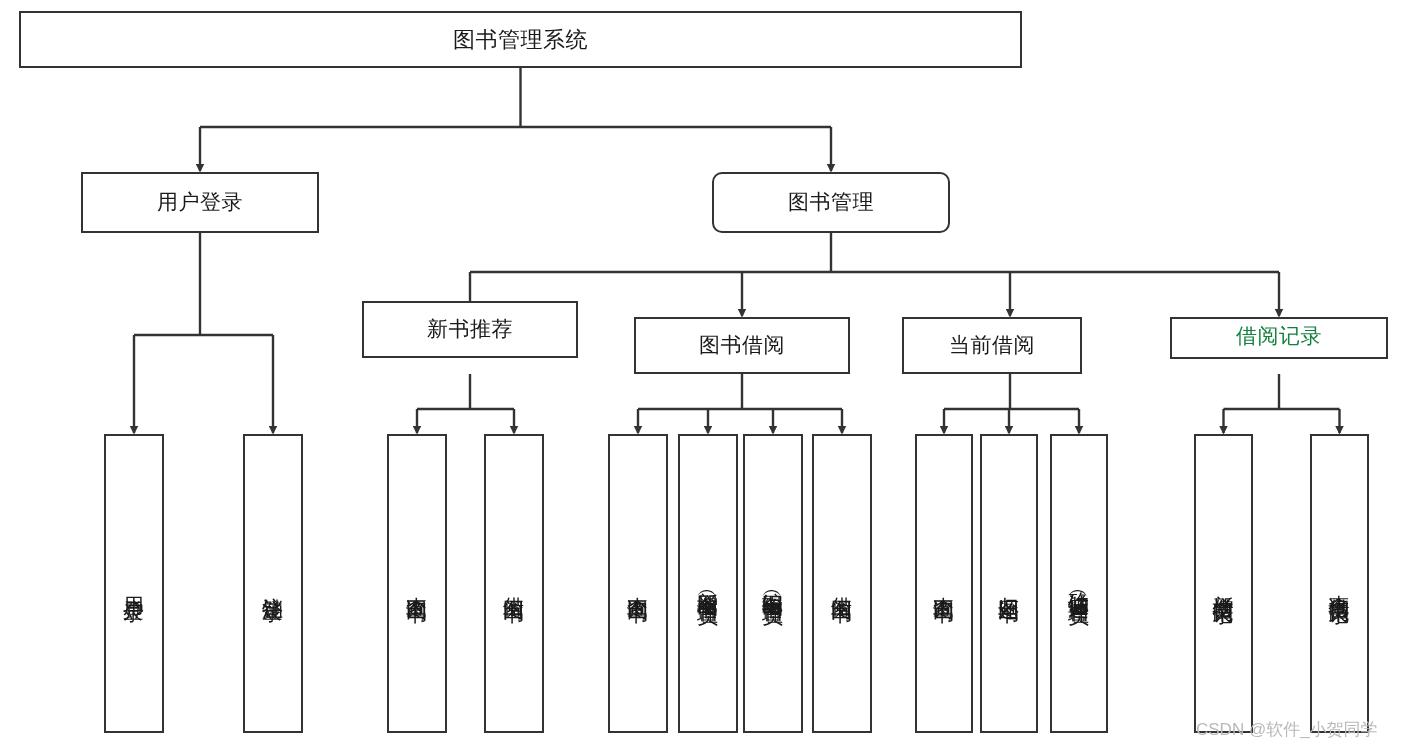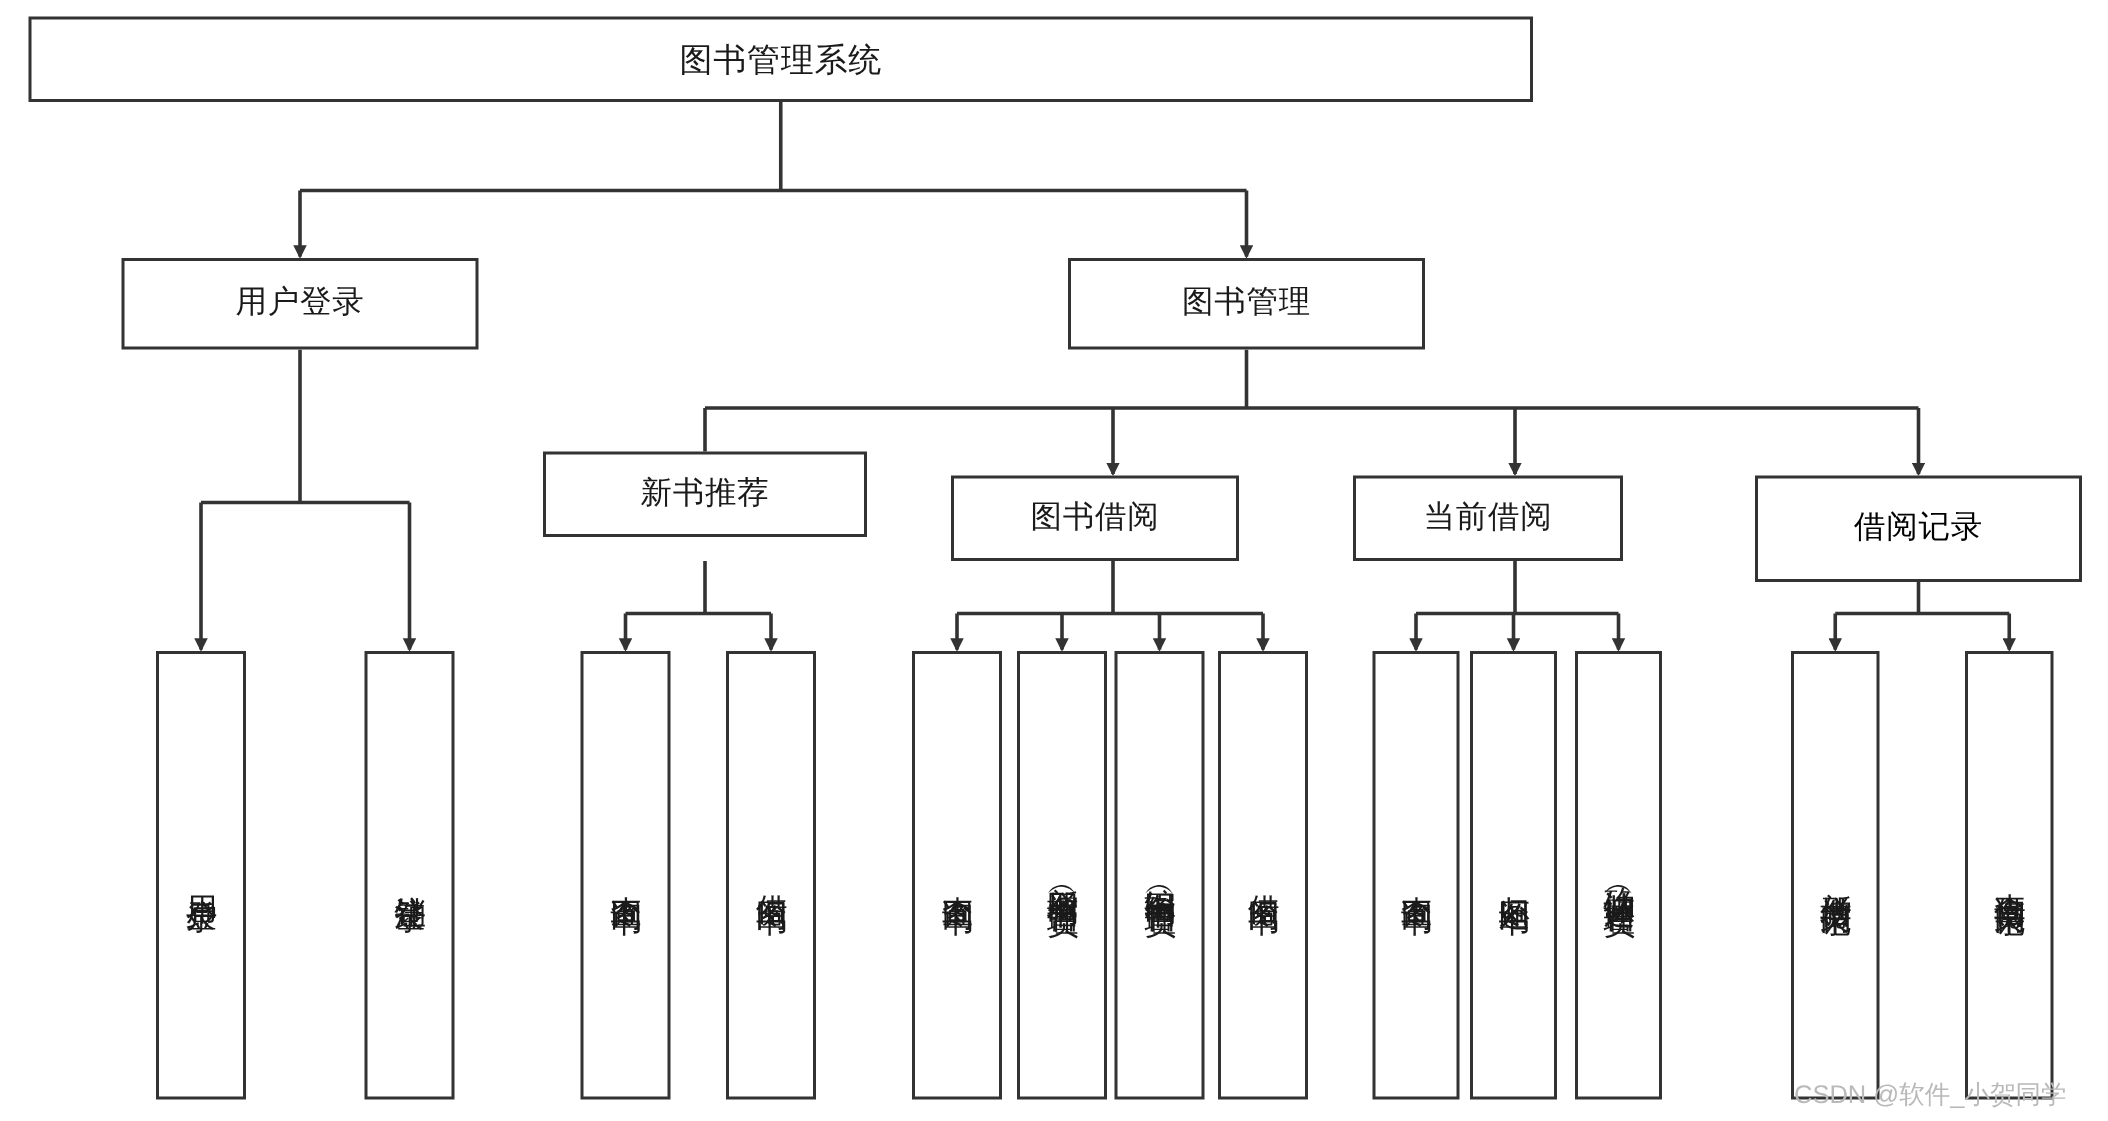--- a/index.html
+++ b/index.html
@@ -114,33 +114,33 @@
         <line x1="1339.5" y1="409" x2="1339.5" y2="433" stroke="#333333" stroke-width="2.4" marker-end="url(#arrowhead)"></line>
       </g>
   </svg>
   <div id="node-layer">
       <div class="node horiz root" style="left: 19px; top: 11px; width: 1003px; height: 57px; border-color: rgb(51, 51, 51); color: rgb(26, 26, 26);">
         <span class="label">图书管理系统</span>
       </div>
       <div class="node horiz" style="left: 81px; top: 172px; width: 238px; height: 61px; border-color: rgb(51, 51, 51); color: rgb(26, 26, 26);">
         <span class="label">用户登录</span>
       </div>
-      <div class="node horiz" style="left: 712px; top: 172px; width: 238px; height: 61px; border-color: rgb(51, 51, 51); color: rgb(26, 26, 26);">
+      <div class="node horiz" style="left: 712px; top: 172px; width: 238px; height: 61px; border-color: rgb(51, 51, 51); color: rgb(26, 26, 26); border-radius: 10px;">
         <span class="label">图书管理</span>
       </div>
       <div class="node horiz" style="left: 362px; top: 301px; width: 216px; height: 57px; border-color: rgb(51, 51, 51); color: rgb(26, 26, 26);">
         <span class="label">新书推荐</span>
       </div>
-      <div class="node horiz" style="left: 634px; top: 317px; width: 192px; height: 57px; border-color: rgb(51, 51, 51); color: rgb(26, 26, 26);">
+      <div class="node horiz" style="left: 634px; top: 317px; width: 216px; height: 57px; border-color: rgb(51, 51, 51); color: rgb(26, 26, 26);">
         <span class="label">图书借阅</span>
       </div>
       <div class="node horiz" style="left: 902px; top: 317px; width: 180px; height: 57px; border-color: rgb(51, 51, 51); color: rgb(26, 26, 26);">
         <span class="label">当前借阅</span>
       </div>
-      <div class="node horiz" style="left: 1170px; top: 317px; width: 218px; height: 71px; border-color: rgb(51, 51, 51); color: #000000;">
+      <div class="node horiz" style="left: 1170px; top: 317px; width: 218px; height: 42px; border-color: rgb(51, 51, 51); color: #15803d; font-family: Liberation Mono, monospace;">
         <span class="label">借阅记录</span>
       </div>
       <div class="node vert" style="left: 104px; top: 434px; width: 60px; height: 299px; border-color: rgb(51, 51, 51); color: rgb(26, 26, 26);">
         <span class="label">用户登录</span>
       </div>
       <div class="node vert" style="left: 243px; top: 434px; width: 60px; height: 299px; border-color: rgb(51, 51, 51); color: rgb(26, 26, 26);">
         <span class="label">注销登录</span>
       </div>
       <div class="node vert" style="left: 387px; top: 434px; width: 60px; height: 299px; border-color: rgb(51, 51, 51); color: rgb(26, 26, 26);">
         <span class="label">查询图书</span>

